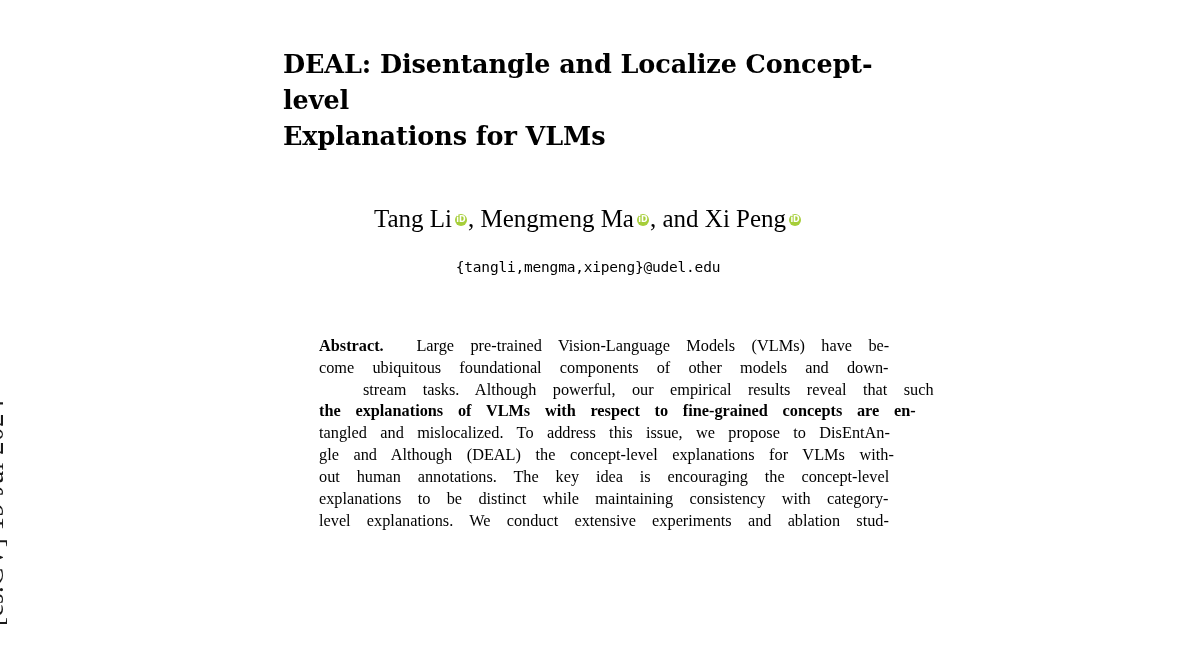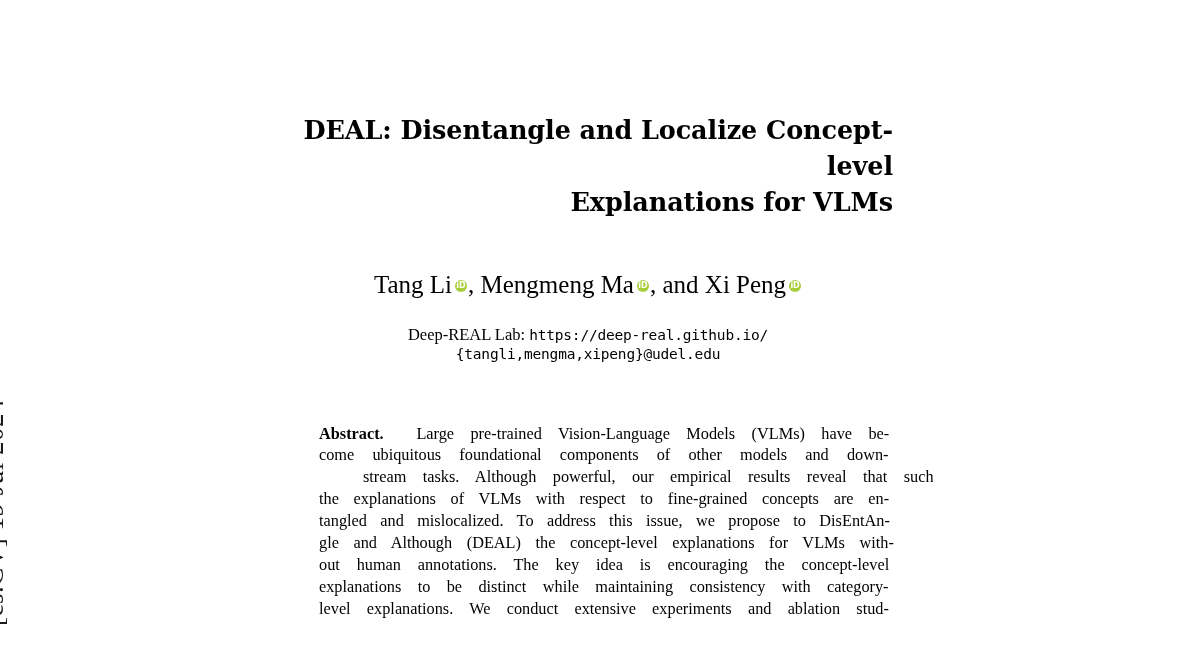--- a/index.html
+++ b/index.html
@@ -43,22 +43,22 @@
   }
 
   .paper-col {
     position: absolute;
     left: 283px;
     top: 0;
     width: 610px;
   }
 
   .title {
-    margin-top: 112px;
-    text-align: right;
+    margin-top: 46px;
+    text-align: left;
     font-family: "DejaVu Serif", serif;
     font-weight: bold;
     font-size: 25.5px;
     line-height: 1.42;
     letter-spacing: -0.1px;
   }
 
   .authors {
     margin-top: 46px;
     text-align: center;
@@ -135,33 +135,30 @@
     <div class="title">
       <div>DEAL: Disentangle and Localize Concept-level</div>
       <div>Explanations for VLMs</div>
     </div>
 
     <div class="authors">
       <span>Tang Li</span><span class="orcid"></span><span>, </span><span>Mengmeng Ma</span><span class="orcid"></span><span>, and </span><span>Xi Peng</span><span class="orcid"></span>
     </div>
 
     <div class="affil">
-      <div>
-        <span>Deep-REAL Lab: </span><span class="mono">https://deep-real.github.io/</span>
-      </div>
       <div class="mono">{tangli,mengma,xipeng}@udel.edu</div>
     </div>
 
     <div class="abstract">
       <div class="jline">
         <span style="white-space: nowrap; display: inline-block; word-spacing: 12.3px;"><b class="lead">Abstract.</b>&nbsp;&nbsp;<span>Large pre-trained Vision-Language Models (VLMs) have be-</span></span>
       </div>
       <div class="jline"><span style="white-space: nowrap; display: inline-block; word-spacing: 14.1px;">come ubiquitous foundational components of other models and down-</span></div>
       <div class="jline"><span style="white-space: nowrap; display: inline-block; word-spacing: 12.3px; margin-left: 44px;">stream tasks. Although powerful, our empirical results reveal that such</span></div>
-      <div class="jline"><span style="white-space: nowrap; display: inline-block; word-spacing: 10.65px;">the explanations of VLMs with respect to fine-grained concepts are en-</span></div>
+      <div class="jline"><span style="white-space: nowrap; display: inline-block; word-spacing: 10.65px; font-weight: bold;">the explanations of VLMs with respect to fine-grained concepts are en-</span></div>
       <div class="jline"><span style="white-space: nowrap; display: inline-block; word-spacing: 9.3px;">tangled and mislocalized. To address this issue, we propose to DisEntAn-</span></div>
       <div class="jline"><span style="white-space: nowrap; display: inline-block; word-spacing: 10.5px;">gle and Although (DEAL) the concept-level explanations for VLMs with-</span></div>
       <div class="jline"><span style="white-space: nowrap; display: inline-block; word-spacing: 12.75px;">out human annotations. The key idea is encouraging the concept-level</span></div>
       <div class="jline"><span style="white-space: nowrap; display: inline-block; word-spacing: 12.3px;">explanations to be distinct while maintaining consistency with category-</span></div>
       <div class="jline"><span style="white-space: nowrap; display: inline-block; word-spacing: 12.15px;">level explanations. We conduct extensive experiments and ablation stud-</span></div>
 
     </div>
 
   </div>
 </div>

